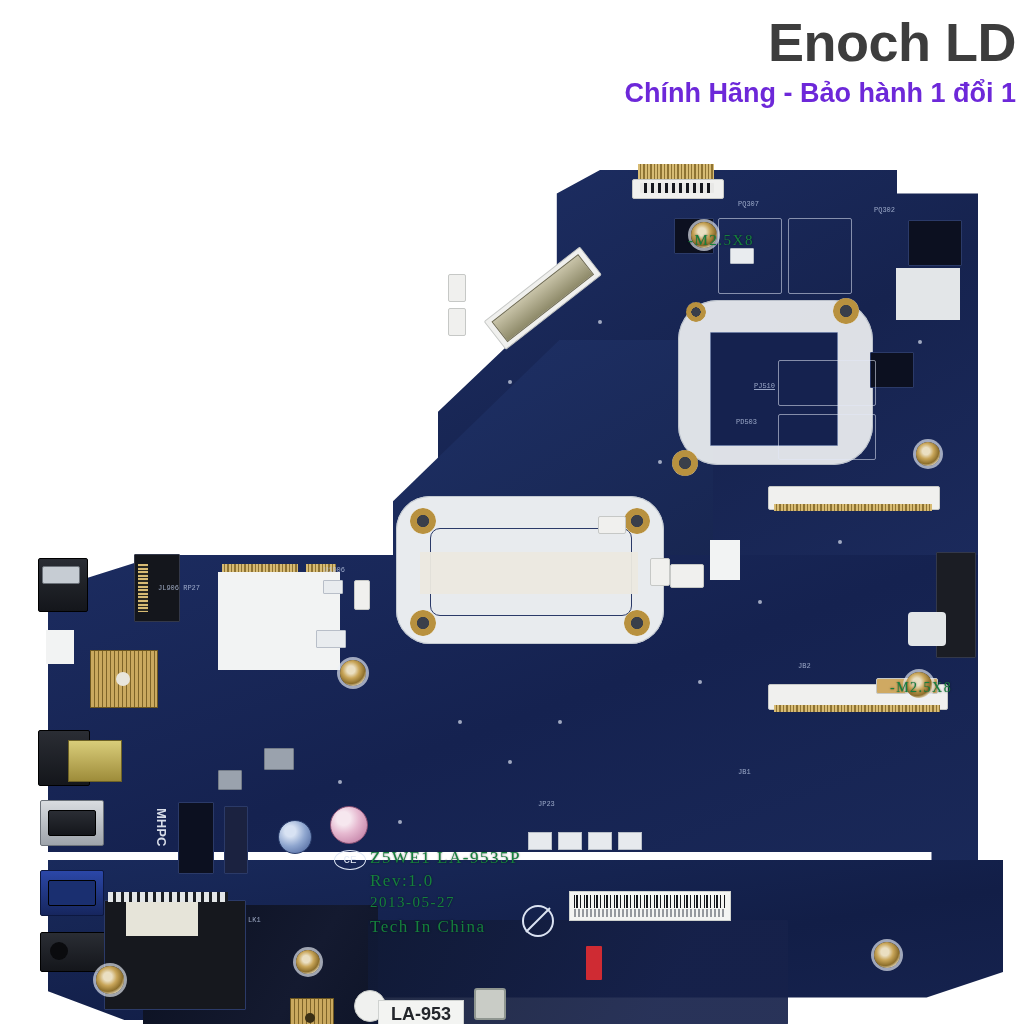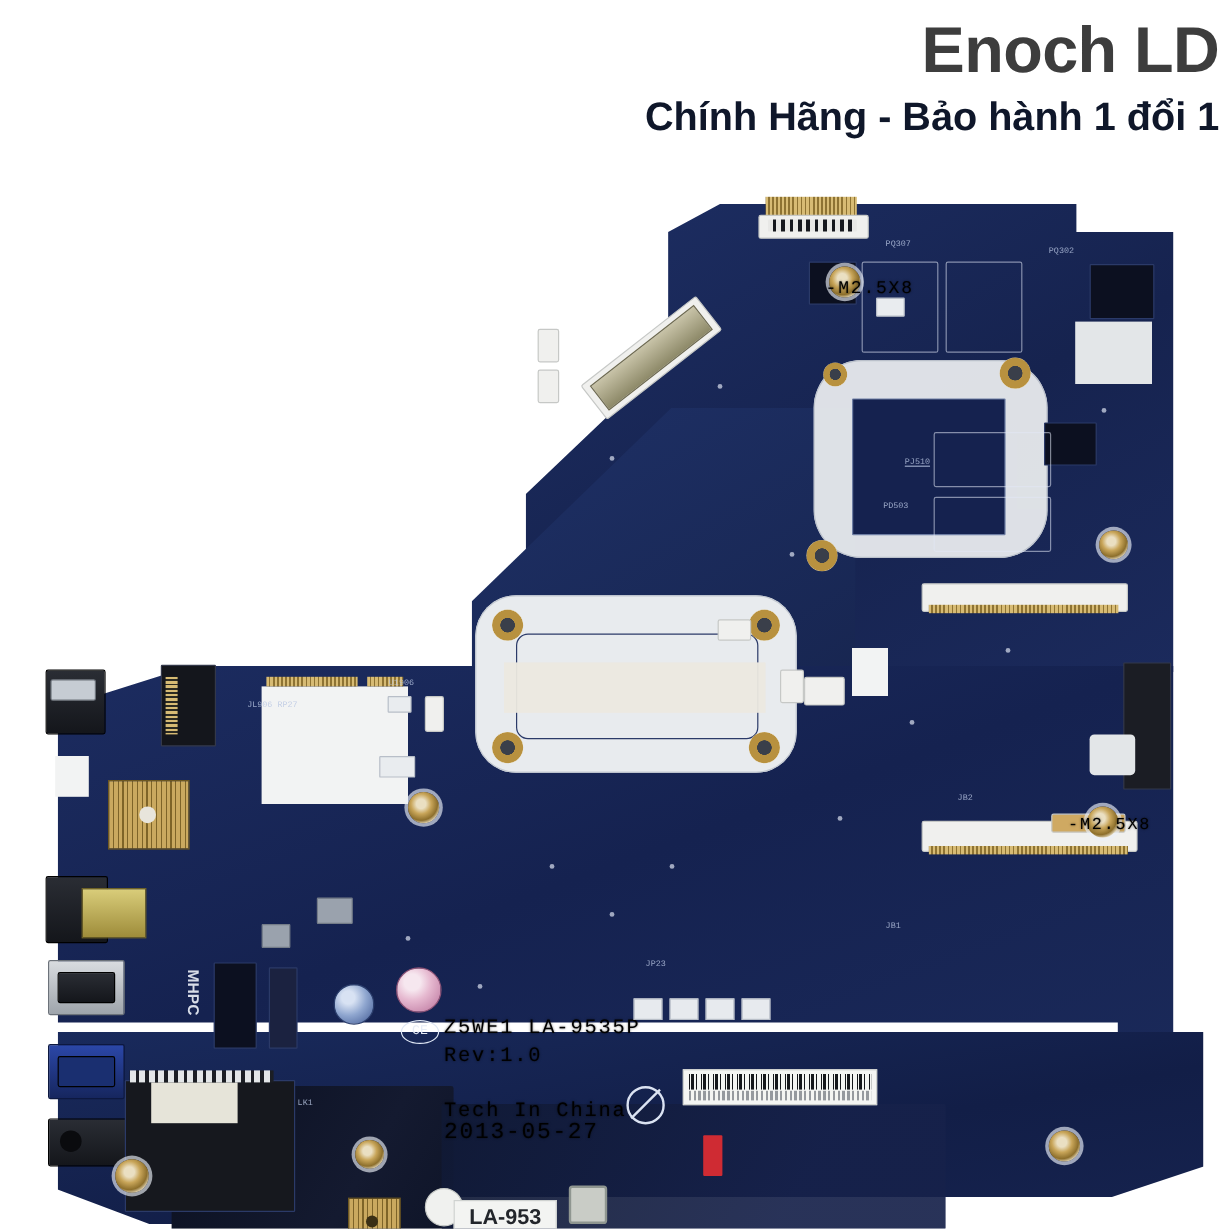--- a/index.html
+++ b/index.html
@@ -2,21 +2,21 @@
 <html><head>
 <meta charset="utf-8">
 <style>
   html,body{margin:0;padding:0;background:#fff;}
   body{width:1024px;height:1024px;overflow:hidden;font-family:"Liberation Sans",sans-serif;}
   #page{position:relative;width:1024px;height:1024px;background:#ffffff;overflow:hidden;}
 
   
   .hdr{position:absolute;right:8px;top:14px;text-align:right;}
   .hdr-title{font-size:54px;font-weight:bold;color:#3d3d3d;line-height:1.05;letter-spacing:-0.5px;}
-  .hdr-sub{font-size:33px;font-weight:bold;color:#0f172a;margin-top:8px;line-height:1.1;}
+  .hdr-sub{font-size:27px;font-weight:bold;color:#6d28d9;margin-top:8px;line-height:1.1;}
 
   
   #board{position:absolute;left:38px;top:160px;width:955px;height:855px;}
 
   .pcb{position:absolute;background:#1a2a5e;}
 
   
   #pcb-top{left:400px;top:10px;width:540px;height:390px;
     clip-path:polygon(0% 62%, 22% 33%, 22% 6%, 30% 0%, 85% 0%, 85% 6%, 100% 6%, 100% 100%, 0% 100%);
     background:linear-gradient(150deg,#1d2e63 0%,#16234f 55%,#1b2a5c 100%);}
@@ -62,21 +62,21 @@
   .cap.pink{background:radial-gradient(circle at 35% 32%,#f6e7ef 0 20%,#e6b9d0 45%,#b86f99 100%);border:1px solid #8d5376;}
   .cap.blue{background:radial-gradient(circle at 35% 32%,#d8e2f3 0 18%,#8fa6cf 50%,#3f5892 100%);border:1px solid #2c3f6d;}
 
   .screw{position:absolute;border-radius:50%;
     background:radial-gradient(circle at 42% 38%,#eadfc2 0 18%,#c8a559 38%,#8d6f2c 62%,#f0e7cf 78%,#9c8043 100%);
     box-shadow:0 0 0 3px rgba(235,240,248,.65);}
 
   .mini{position:absolute;font-family:"Liberation Mono",monospace;color:#b9c6e2;opacity:.8;}
 
   
-  .silktext{position:absolute;font-family:Liberation Mono, monospace;color:#000000;
+  .silktext{position:absolute;font-family:Liberation Serif, serif;color:#15803d;
     letter-spacing:1.5px;text-shadow:0 0 2px rgba(0,0,0,.6);white-space:pre;}
   .label-wht{position:absolute;background:#f3f4f2;color:#23262b;font-family:"Liberation Sans",sans-serif;
     border:1px solid #cfd2d0;display:flex;align-items:center;justify-content:center;}
 
   
   #barcode{position:absolute;left:531px;top:731px;width:160px;height:28px;background:#f4f5f3;border:1px solid #cfd2cf;}
   #barcode .bars{position:absolute;left:4px;top:3px;right:4px;height:13px;
     background:repeating-linear-gradient(90deg,#15171b 0 1px,#f4f5f3 1px 2px,#15171b 2px 4px,#f4f5f3 4px 6px,#15171b 6px 7px,#f4f5f3 7px 10px);}
   #barcode .bctext{position:absolute;left:4px;top:17px;right:4px;height:8px;
     background:repeating-linear-gradient(90deg,#6d727a 0 2px,transparent 2px 4px);opacity:.7;}
@@ -217,40 +217,40 @@
       <div class="bars"></div>
       <div class="bctext"></div>
     </div>
 
     <div class="silktext" style="left:650px;top:72px;font-size:15px;">-M2.5X8</div>
     <div class="silktext" style="left:852px;top:520px;font-size:14px;">-M2.5X8</div>
 
     <div style="position:absolute;left:296px;top:690px;width:30px;height:18px;border:1px solid #dfe7f5;border-radius:50%;display:flex;align-items:center;justify-content:center;font-family:'Liberation Mono',monospace;font-size:11px;color:#e6ecf7;">CE</div>
     <div class="silktext" style="left:332px;top:688px;font-size:17px;">Z5WE1 LA-9535P</div>
     <div class="silktext" style="left:332px;top:711px;font-size:17px;">Rev:1.0</div>
-    <div class="silktext" style="left:332px;top:772px;font-size:19px;">2013-05-27</div>
+    <div class="silktext" style="left:332px;top:734px;font-size:15px;">2013-05-27</div>
     <div class="silktext" style="left:332px;top:757px;font-size:17px;">Tech In China</div>
 
     <div style="position:absolute;left:484px;top:745px;width:28px;height:28px;border:2px solid #dbe3f2;border-radius:50%;">
       <div style="position:absolute;left:-3px;top:12px;width:34px;height:2px;background:#dbe3f2;transform:rotate(-45deg);"></div>
     </div>
 
     <div class="silk" style="left:490px;top:672px;width:22px;height:16px;background:#e7eaee;border-color:#b9bfc8;"></div>
     <div class="silk" style="left:520px;top:672px;width:22px;height:16px;background:#e7eaee;border-color:#b9bfc8;"></div>
     <div class="silk" style="left:550px;top:672px;width:22px;height:16px;background:#e7eaee;border-color:#b9bfc8;"></div>
     <div class="silk" style="left:580px;top:672px;width:22px;height:16px;background:#e7eaee;border-color:#b9bfc8;"></div>
 
     <div class="label-wht" style="left:340px;top:840px;width:84px;height:26px;font-size:18px;font-weight:bold;">LA-953</div>
 
     <div class="mini" style="left:700px;top:40px;font-size:7px;">PQ307</div>
     <div class="mini" style="left:836px;top:46px;font-size:7px;">PQ302</div>
     <div class="mini" style="left:698px;top:258px;font-size:7px;">PD503</div>
     <div class="mini" style="left:716px;top:222px;font-size:7px;text-decoration:underline;">PJ510</div>
     <div class="mini" style="left:286px;top:406px;font-size:7px;">U1906</div>
-    <div class="mini" style="left:120px;top:424px;font-size:7px;margin-left:48px;">JL906 RP27</div>
+    <div class="mini" style="left:120px;top:424px;font-size:7px;">JL906 RP27</div>
     <div class="mini" style="left:700px;top:608px;font-size:7px;">JB1</div>
     <div class="mini" style="left:500px;top:640px;font-size:7px;">JP23</div>
     <div class="mini" style="left:210px;top:756px;font-size:7px;">LK1</div>
     <div class="mini" style="left:760px;top:502px;font-size:7px;">JB2</div>
 
     <div class="dot" style="left:420px;top:560px;width:4px;height:4px;"></div>
     <div class="dot" style="left:470px;top:600px;width:4px;height:4px;"></div>
     <div class="dot" style="left:520px;top:560px;width:4px;height:4px;"></div>
     <div class="dot" style="left:660px;top:520px;width:4px;height:4px;"></div>
     <div class="dot" style="left:720px;top:440px;width:4px;height:4px;"></div>

